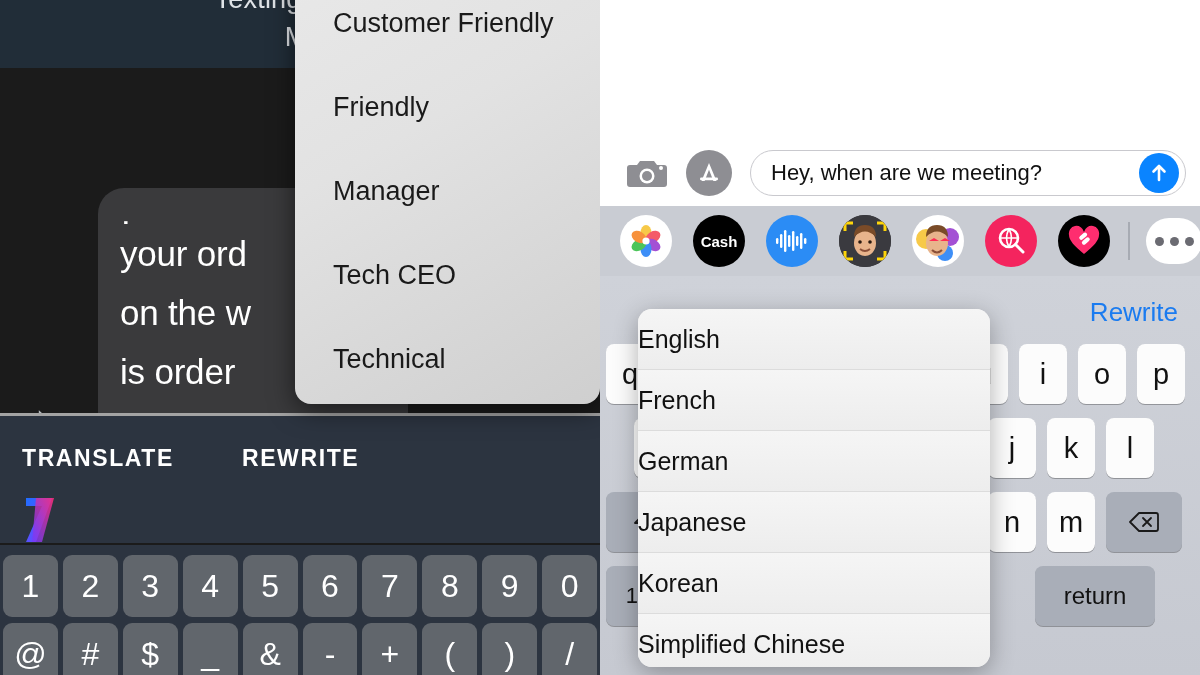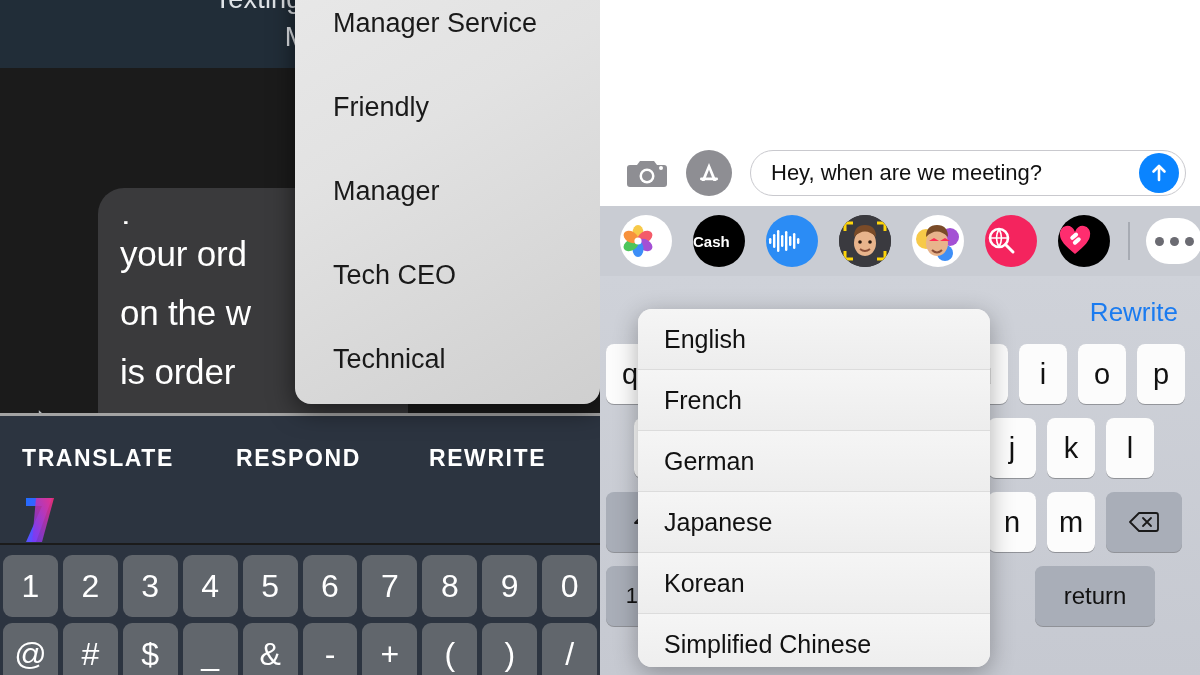--- a/index.html
+++ b/index.html
@@ -184,21 +184,21 @@
   
   .ios-drawer {
     position: absolute; left: 0; top: 206px;
     width: 600px; height: 70px;
     background: #c9ccd3;
     display: flex; align-items: center;
   }
   .app-icon {
     width: 52px; height: 52px; border-radius: 50%;
     margin-left: 21px; flex: none;
-    display: flex; align-items: center; justify-content: flex-start;
+    display: flex; align-items: center; justify-content: center;
     overflow: hidden; position: relative;
   }
   .app-icon.first { margin-left: 20px; }
   .drawer-divider {
     width: 2px; height: 38px; background: #a7abb3;
     margin-left: 18px; margin-right: 0px; flex: none;
   }
   .app-more {
     width: 56px; height: 46px; border-radius: 26px;
     background: #ffffff; margin-left: 16px; flex: none;
@@ -248,21 +248,20 @@
     background: #f2f2f2;
     border-radius: 14px;
     box-shadow: 0 6px 24px rgba(0,0,0,.30);
     overflow: hidden;
     z-index: 50;
   }
   .lang-item {
     position: relative;
     height: 61px;
     display: flex; align-items: center;
-    padding-left: 26px;
     color: #111; font-size: 25px;
     border-bottom: 1px solid #dcdcdc;
     background: linear-gradient(180deg, #f5f5f5 0%, #ededed 100%);
     white-space: nowrap;
   }
   .lang-item:last-child { border-bottom: none; }
 </style>
 </head>
 <body>
 
@@ -285,21 +284,20 @@
         <div class="and-bubble-line">is order</div>
         <div class="and-bubble-line">
           <span class="and-bubble-link">#12345</span>
         </div>
       </div>
     </div>
 
     <div class="and-tools">
       <div class="and-tool-row">
         <div class="and-tool t1">TRANSLATE</div>
-        <div class="and-tool t2">RESPOND</div>
         <div class="and-tool t3">REWRITE</div>
       </div>
     </div>
 
     <div class="and-logo">
       <svg width="40" height="52" viewBox="0 0 40 52">
         <defs>
           <linearGradient id="zg1" x1="0" y1="0" x2="1" y2="1">
             <stop offset="0" stop-color="#1f6fff"></stop>
               <stop offset="1" stop-color="#8b36ff"></stop>
@@ -335,21 +333,21 @@
         <div class="and-key">&amp;</div>
         <div class="and-key">-</div>
         <div class="and-key">+</div>
         <div class="and-key">(</div>
         <div class="and-key">)</div>
         <div class="and-key">/</div>
       </div>
     </div>
 
     <div class="tone-menu">
-      <div class="tone-item i0">Manager Service</div>
+      <div class="tone-item i0">Customer Friendly</div>
       <div class="tone-item i1">Friendly</div>
       <div class="tone-item i2">Manager</div>
       <div class="tone-item i3">Tech CEO</div>
       <div class="tone-item i4">Technical</div>
     </div>
 
   </div>
 
   <div class="right-panel">
 

